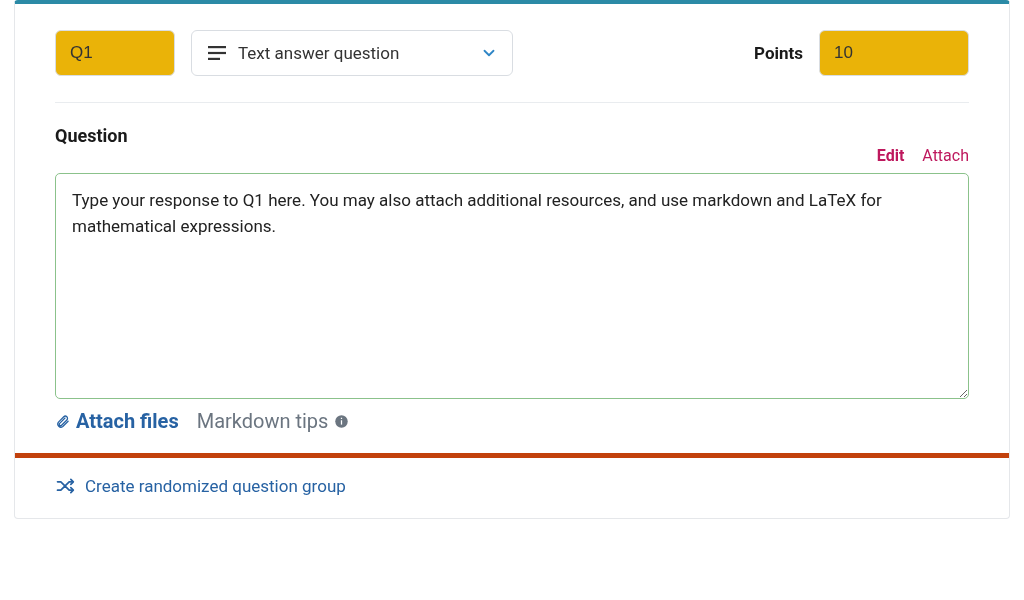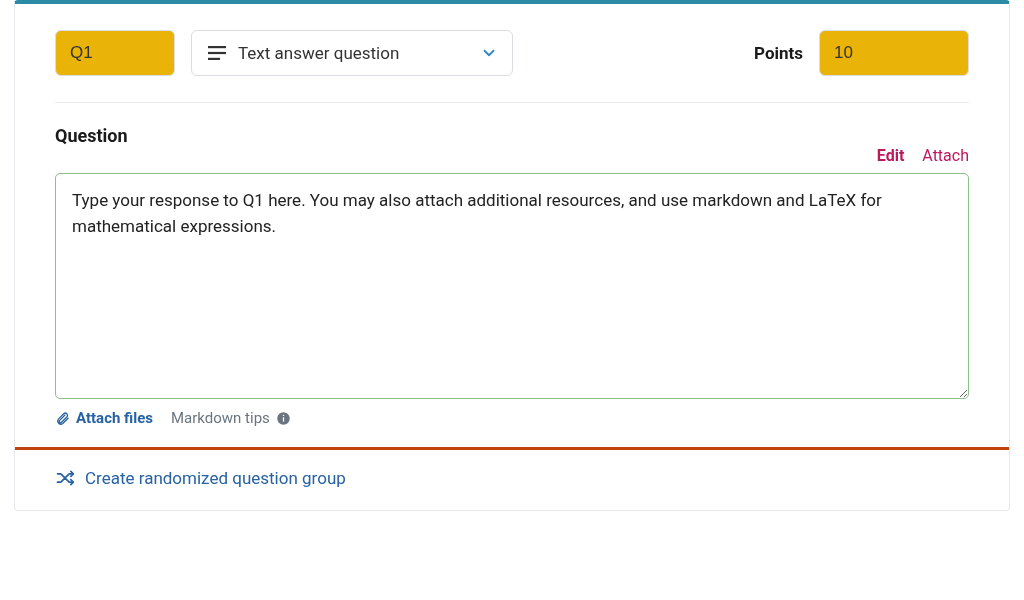--- a/index.html
+++ b/index.html
@@ -99,39 +99,39 @@
     line-height: 1.5;
     color: #222;
     resize: both;
     outline: none;
   }
   .under-editor {
     display: flex;
     align-items: center;
     gap: 18px;
     padding: 10px 40px 20px 40px;
-    font-size: 15px;
+    font-size: 20px;
   }
   .attach {
     color: #2762a3;
     font-weight: 700;
     display: inline-flex;
     align-items: center;
     gap: 6px;
     cursor: pointer;
   }
   .mdtips {
     color: #6b7580;
     display: inline-flex;
     align-items: center;
     gap: 6px;
     cursor: pointer;
   }
   .footer {
-    border-top: 3px solid #c2410c;
+    border-top: 5px solid #c2410c;
     padding: 18px 40px 22px 40px;
     display: flex;
     align-items: center;
     gap: 10px;
   }
   .create-group {
     color: #2762a3;
     font-size: 17px;
     display: inline-flex;
     align-items: center;

